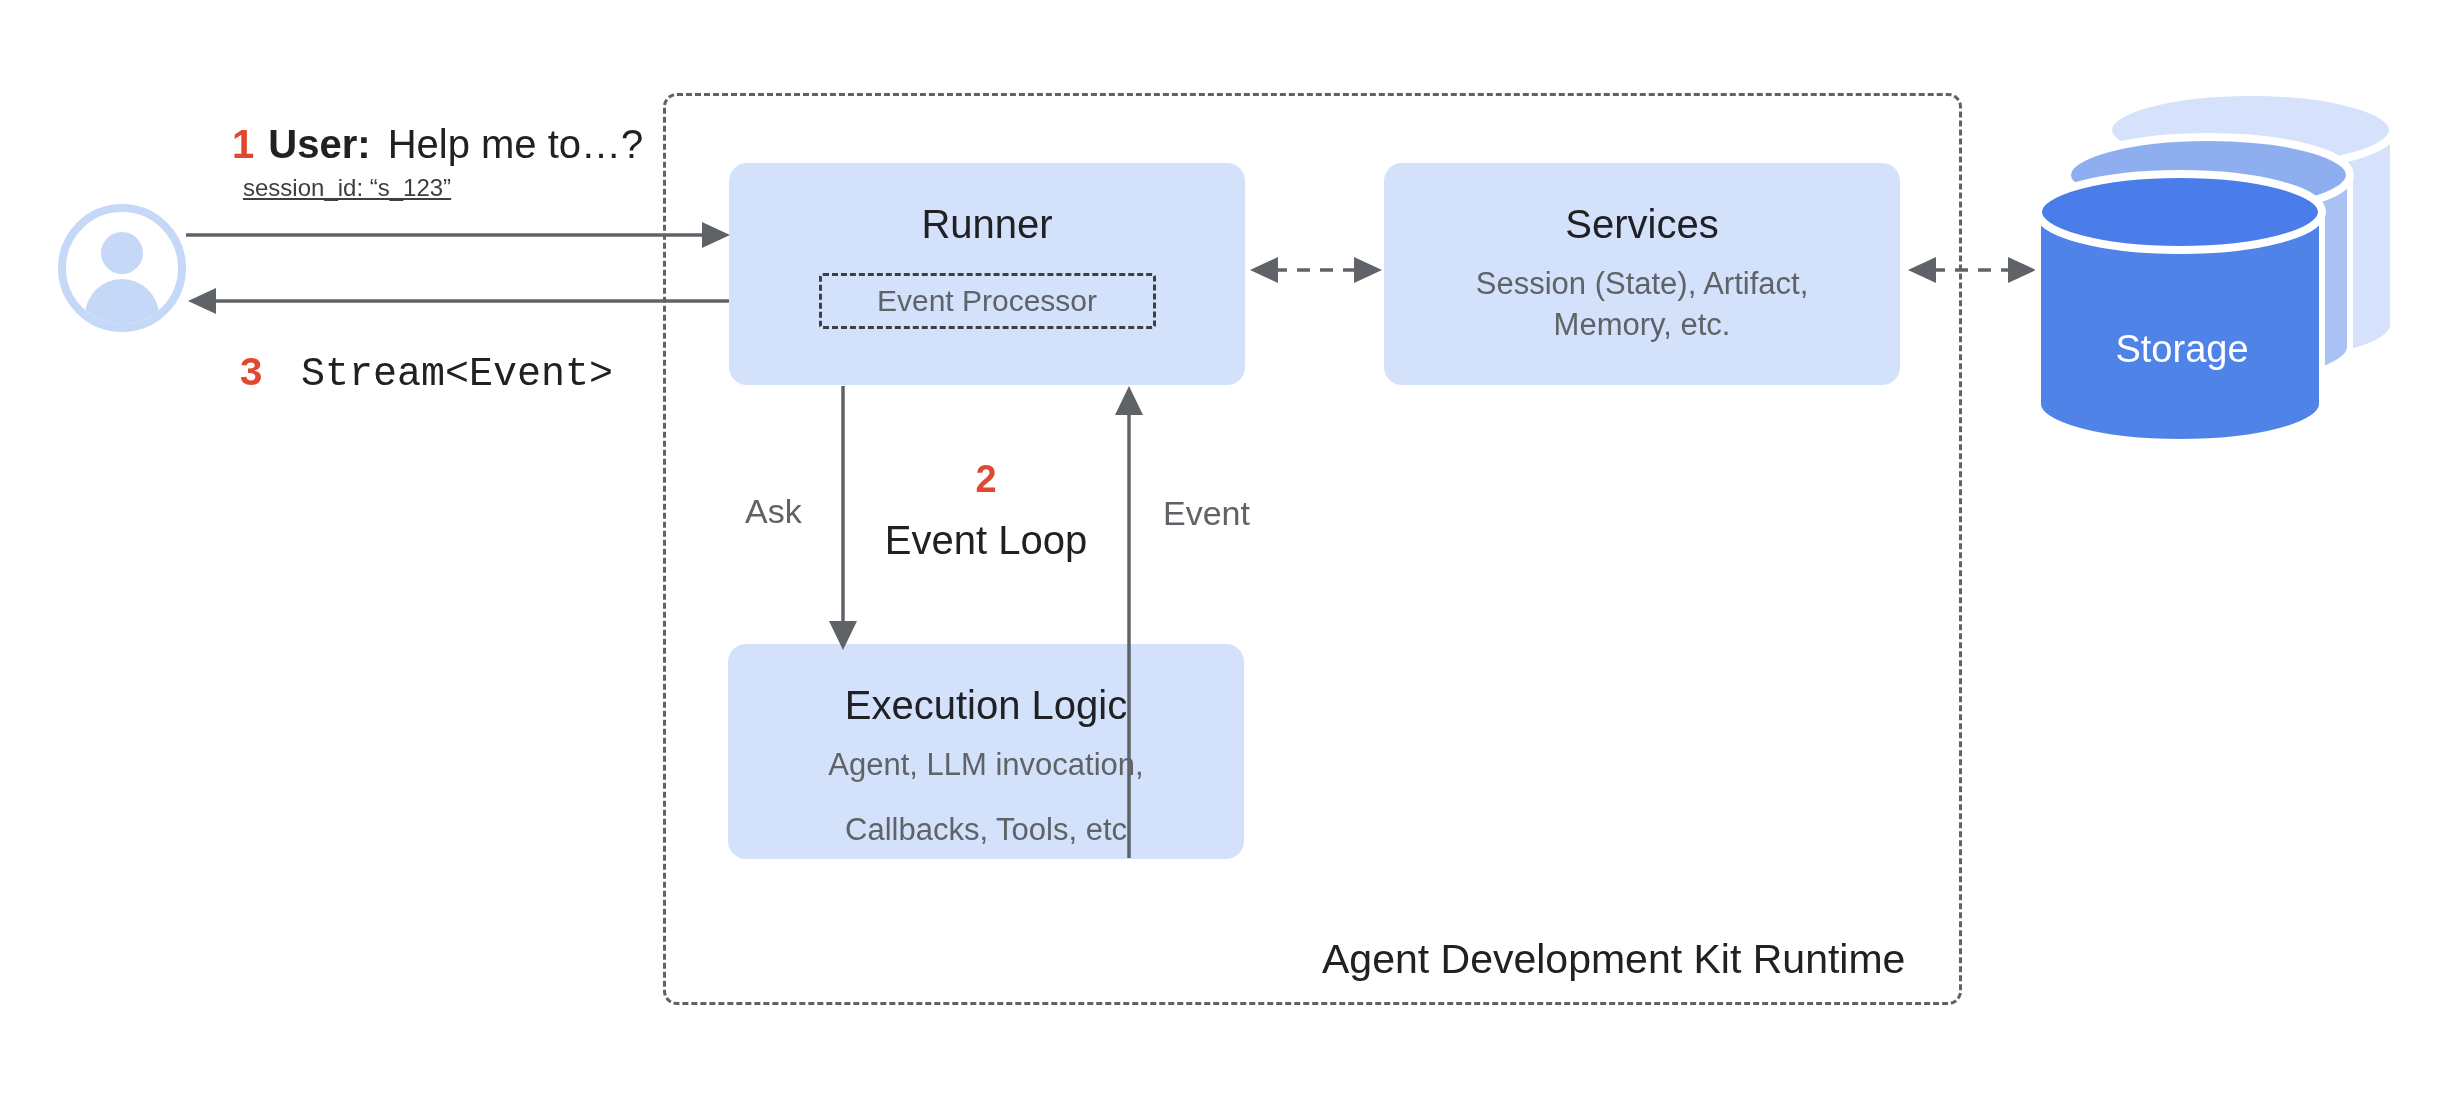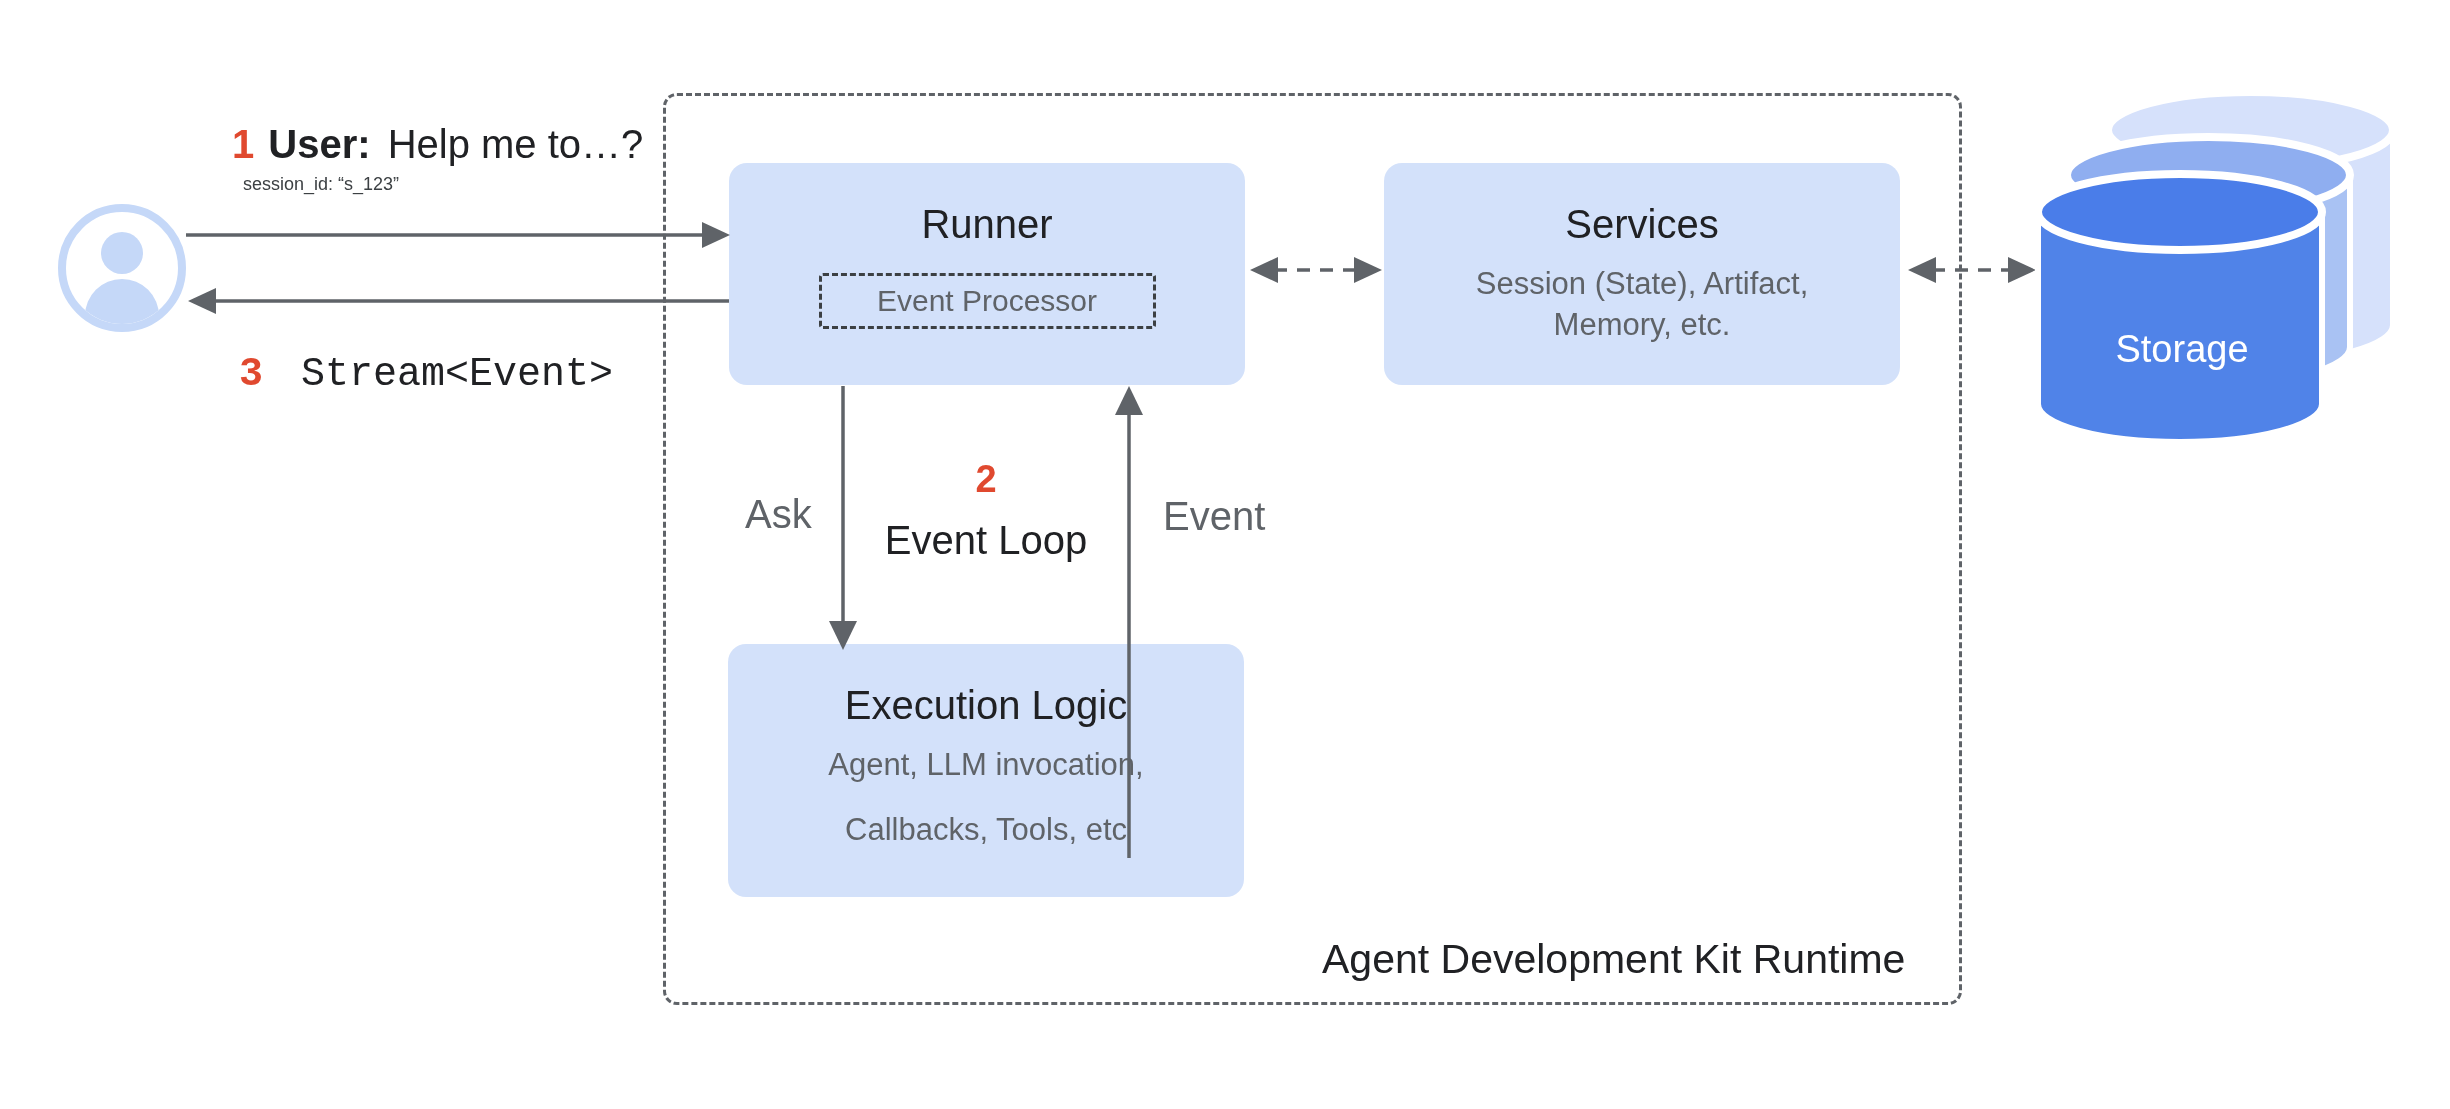--- a/index.html
+++ b/index.html
@@ -5,40 +5,40 @@
   html,body{margin:0;padding:0;background:#fff;}
   .stage{
     position:relative;width:2450px;height:1109px;background:#fff;overflow:hidden;
     font-family:"Liberation Sans",sans-serif;color:var(--text-dark);
   }
   .abs{position:absolute;}
   
   .step{font-size:40px;color:var(--text-dark);white-space:nowrap;margin-left:39px;}
   .step .num{color:var(--red);font-weight:700;margin-right:14px;}
   .step .speaker{font-weight:700;margin-right:6px;}
-  .session{font-size:18px;color:var(--dash-dark);white-space:nowrap;}
+  .session{font-size:24px;color:var(--dash-dark);white-space:nowrap;text-decoration:underline;}
   
   .runtime{
     left:663px;top:93px;width:1299px;height:912px;
     border:3px dashed var(--arrow);border-radius:14px;box-sizing:border-box;
   }
   .runtime-label{font-size:41px;color:var(--text-dark);white-space:nowrap;}
   
   .box{
     background:var(--box-fill);border-radius:18px;text-align:center;box-sizing:border-box;
   }
   .box .title{font-size:40px;color:var(--text-dark);margin-top:38px;line-height:46px;}
   .box .sub{font-size:31px;color:var(--text-gray);line-height:41px;margin-top:16px;}
   .ep-box{
     width:337px;height:56px;margin:26px auto 0 auto;
     border:3px dashed var(--dash-dark);border-radius:4px;box-sizing:border-box;
     display:flex;align-items:center;justify-content:center;
     font-size:30px;color:var(--text-gray);
   }
-  .flow-label{font-size:40px;color:var(--text-gray);white-space:nowrap;}
+  .flow-label{font-size:34px;color:var(--text-gray);white-space:nowrap;}
   .loop-num{font-size:38px;font-weight:700;color:var(--red);text-align:center;}
   .loop-label{font-size:40px;color:var(--text-dark);text-align:center;white-space:nowrap;}
   svg{display:block;}
 </style>
 </head>
 <body>
 
 <div class="stage">
 
   <div class="abs runtime"></div>
@@ -76,21 +76,21 @@
     </div>
   </div>
 
   <div class="abs box" style="left:729px;top:163px;width:516px;height:222px;">
     <div class="title">Runner</div>
     <div class="ep-box">
       <span>Event Processor</span>
     </div>
   </div>
 
-  <div class="abs box" style="left:728px;top:644px;width:516px;height:253px;">
+  <div class="abs box" style="left:728px;top:644px;width:516px;height:215px;">
     <div class="title">Execution Logic</div>
     <div class="sub">
       <span style="display:block;">Agent, LLM invocation,</span>
       <span style="display:block;margin-top:24px;">Callbacks, Tools, etc</span>
     </div>
   </div>
 
   <div class="abs flow-label" style="left:745px;top:492px;">Ask</div>
   <div class="abs loop-num" style="left:956px;top:458px;width:60px;">2</div>
   <div class="abs loop-label" style="left:876px;top:518px;width:220px;">Event Loop</div>

